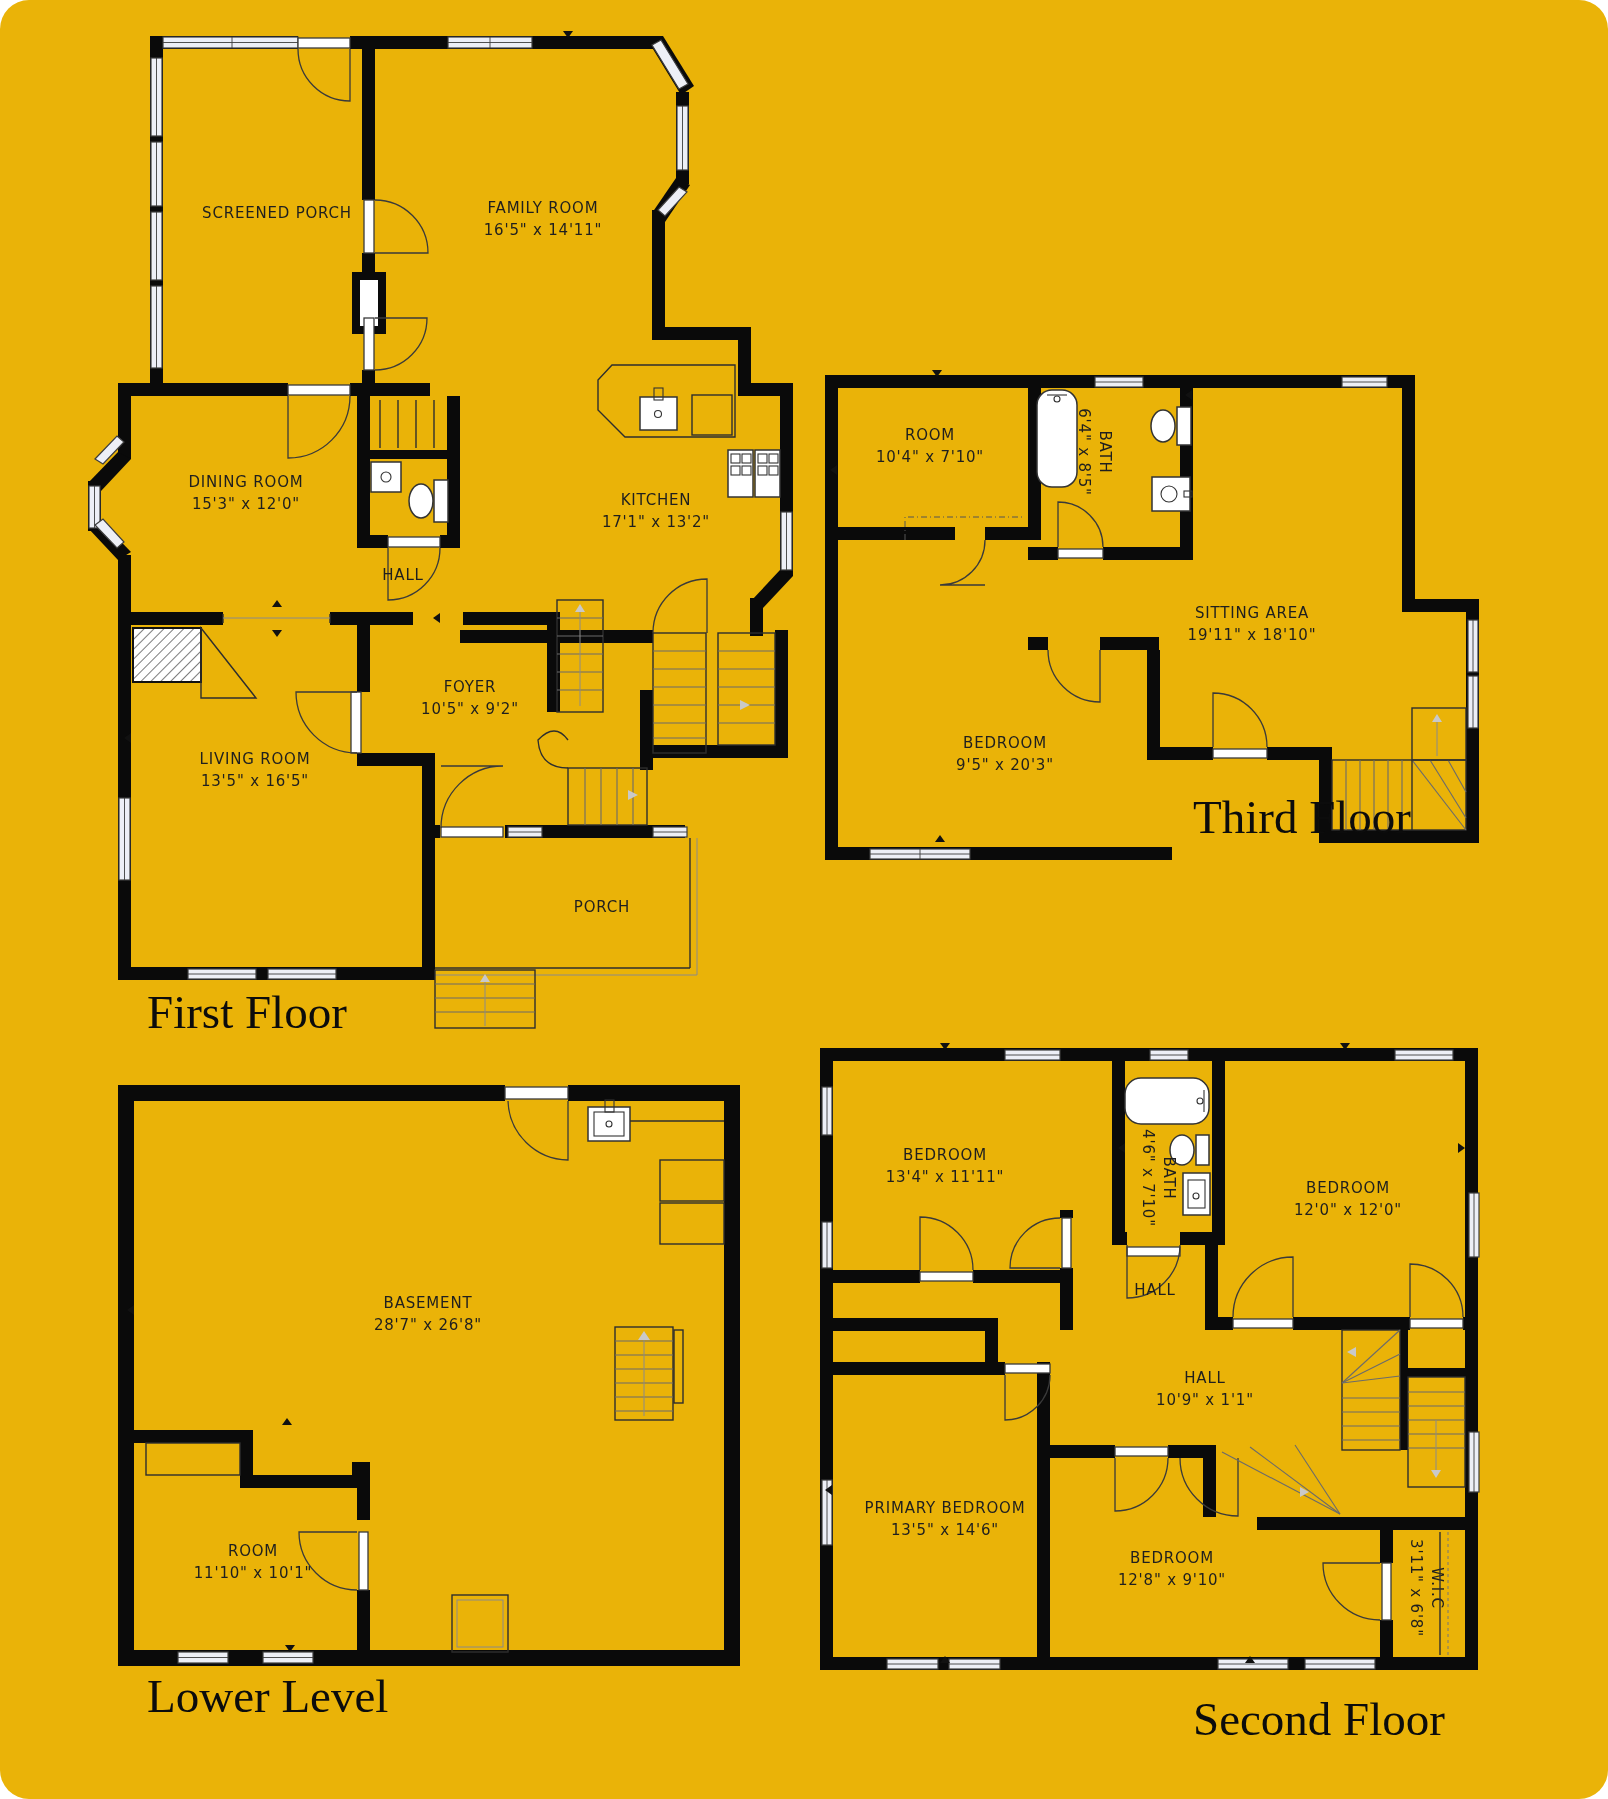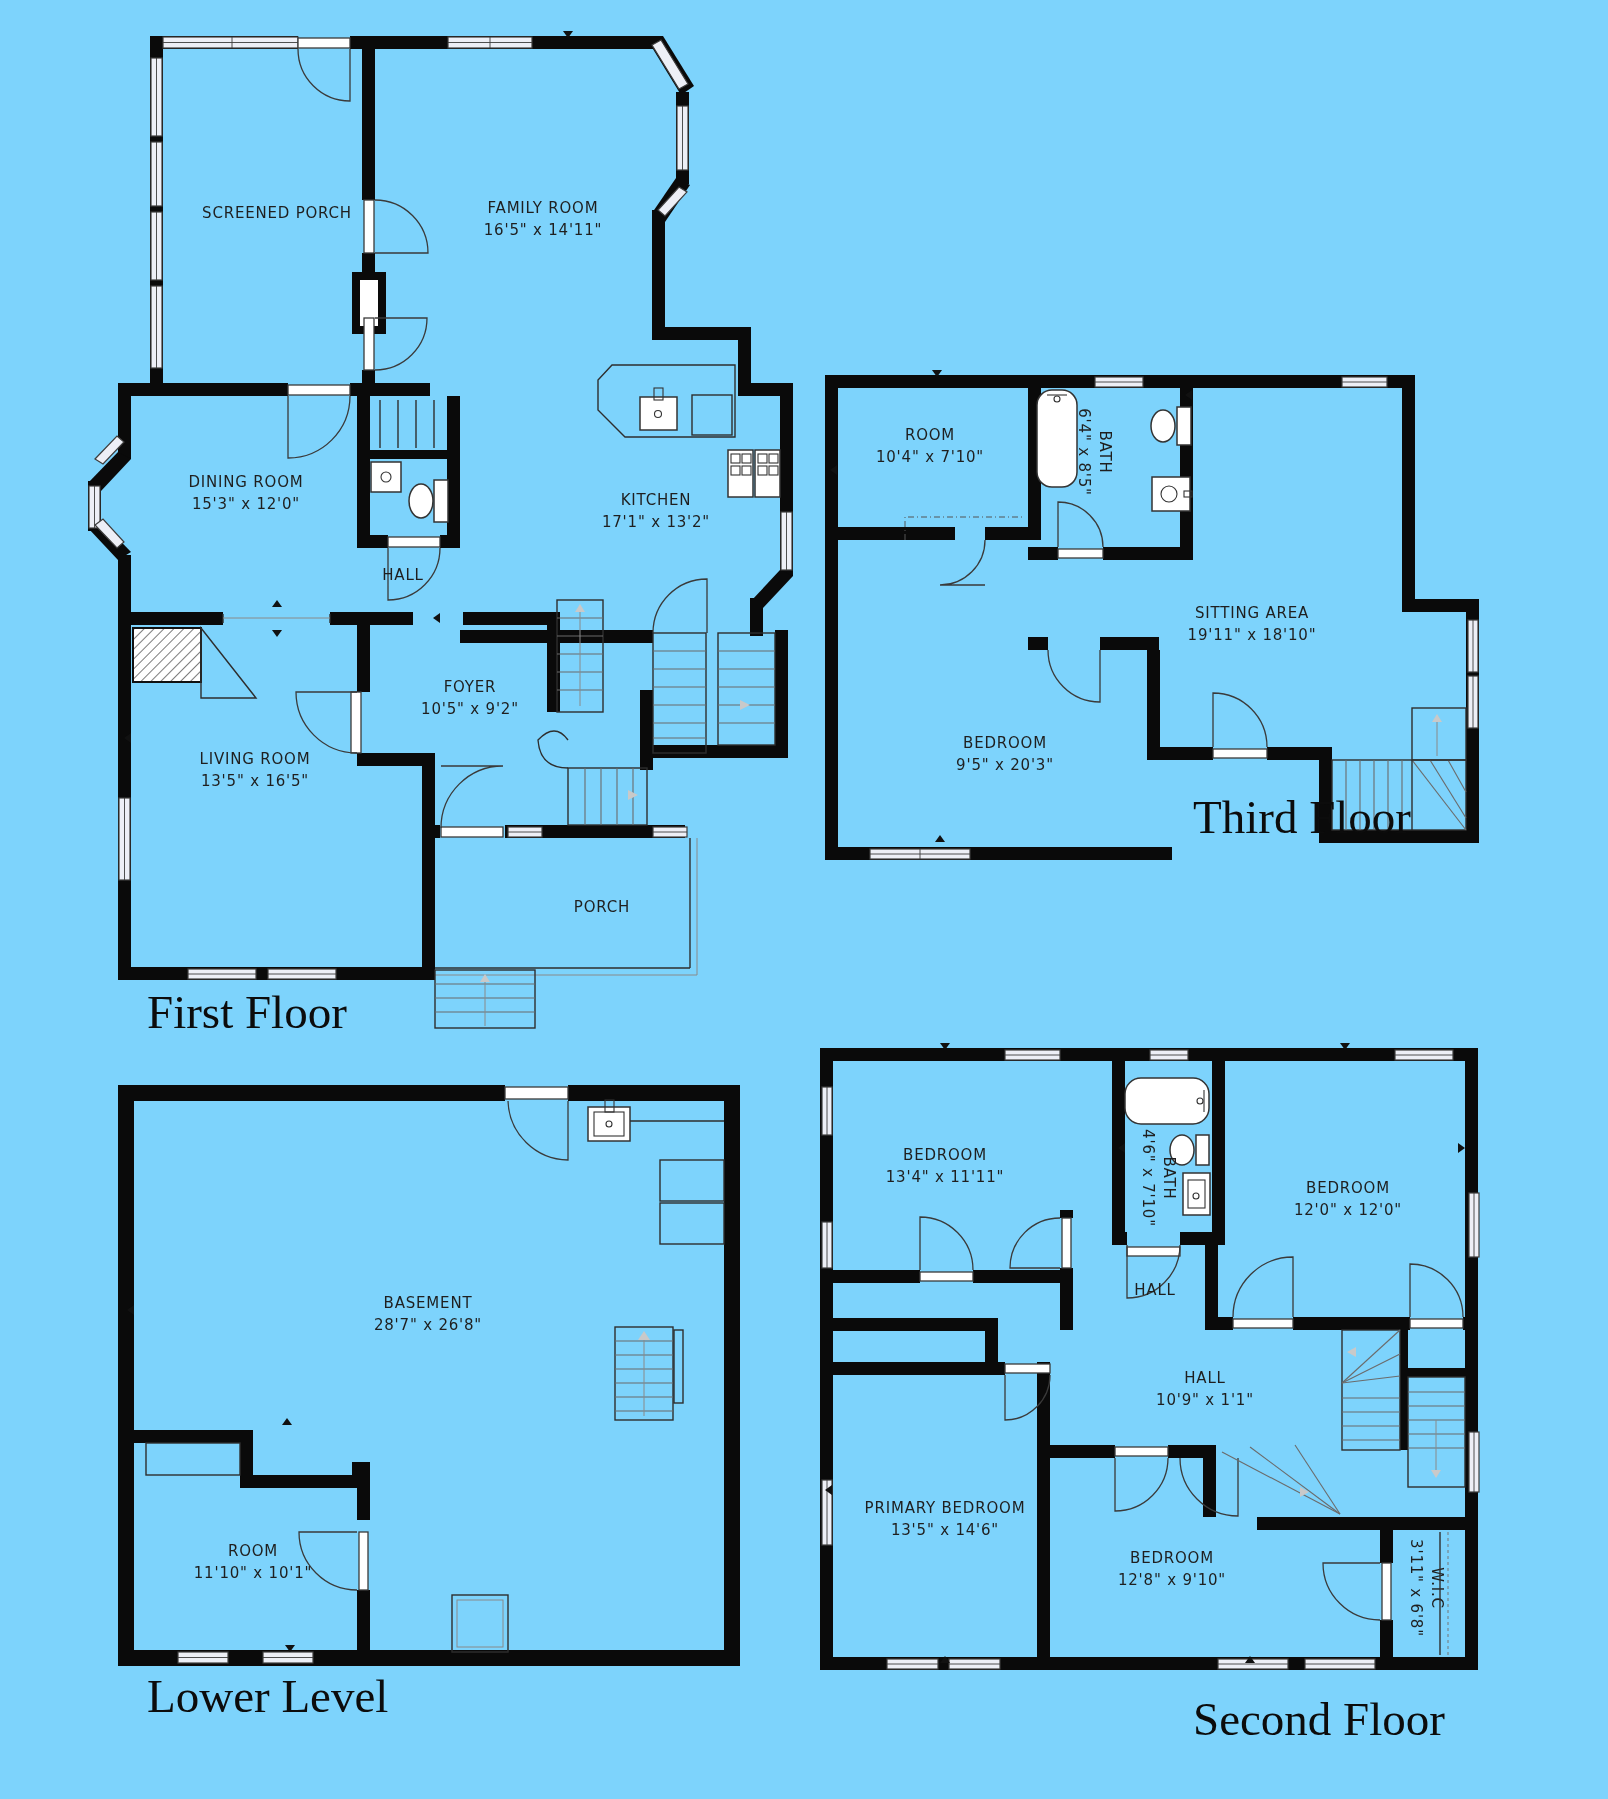--- a/index.html
+++ b/index.html
@@ -1,17 +1,17 @@
 <!DOCTYPE html>
 <html><head>
 <meta charset="utf-8">
 <style>
   html,body{margin:0;padding:0;background:#fff;}
-  #canvas{position:relative;width:1608px;height:1799px;background:#7dd3fc;overflow:hidden;
-          font-family:"DejaVu Sans",sans-serif;}
+  #canvas{position:relative;width:1608px;height:1799px;background:#eab308;overflow:hidden;
+          font-family:"DejaVu Sans",sans-serif;border-radius:29px;}
   svg{position:absolute;left:0;top:0;}
   .wall{fill:#0a0a0a;stroke:none;}
   .thin{fill:none;stroke:#2e2e2e;stroke-width:1.4;}
   .lite{fill:none;stroke:#8a8a8a;stroke-width:1;}
   .door{fill:none;stroke:#3a3a3a;stroke-width:1.3;}
   .leaf{fill:#ffffff;stroke:#3a3a3a;stroke-width:1.3;}
   .win{fill:#edeff6;stroke:#3d3d3d;stroke-width:1.2;}
   .winl{stroke:#3d3d3d;stroke-width:0.9;}
   .tread{stroke:#6b6b6b;stroke-width:1.1;}
   .gray{fill:#c9c9c9;}

